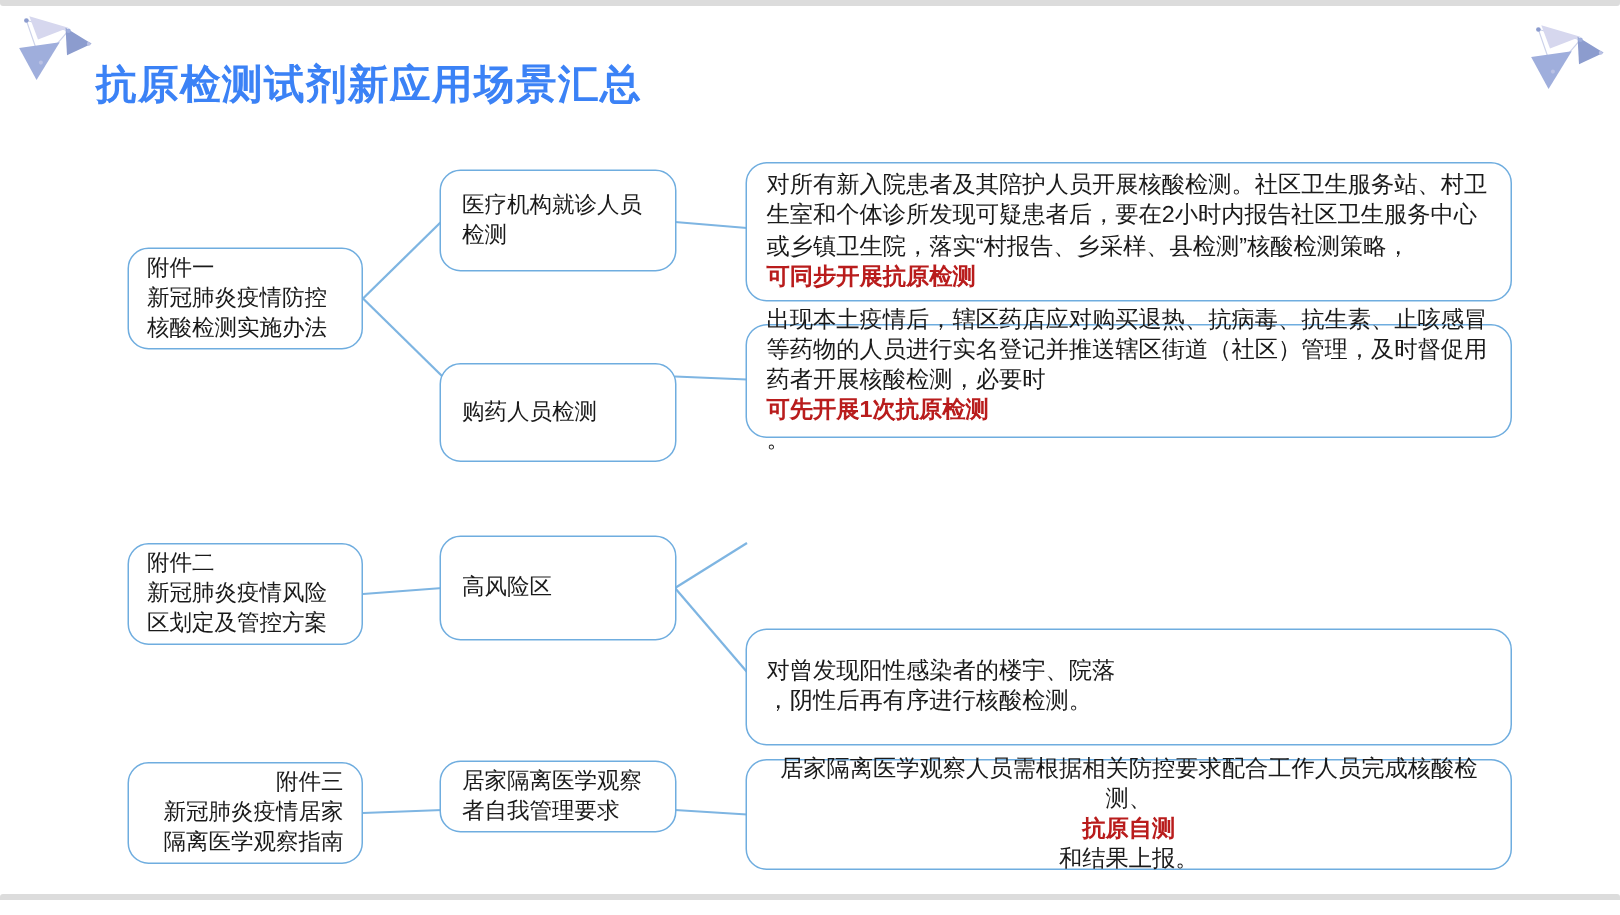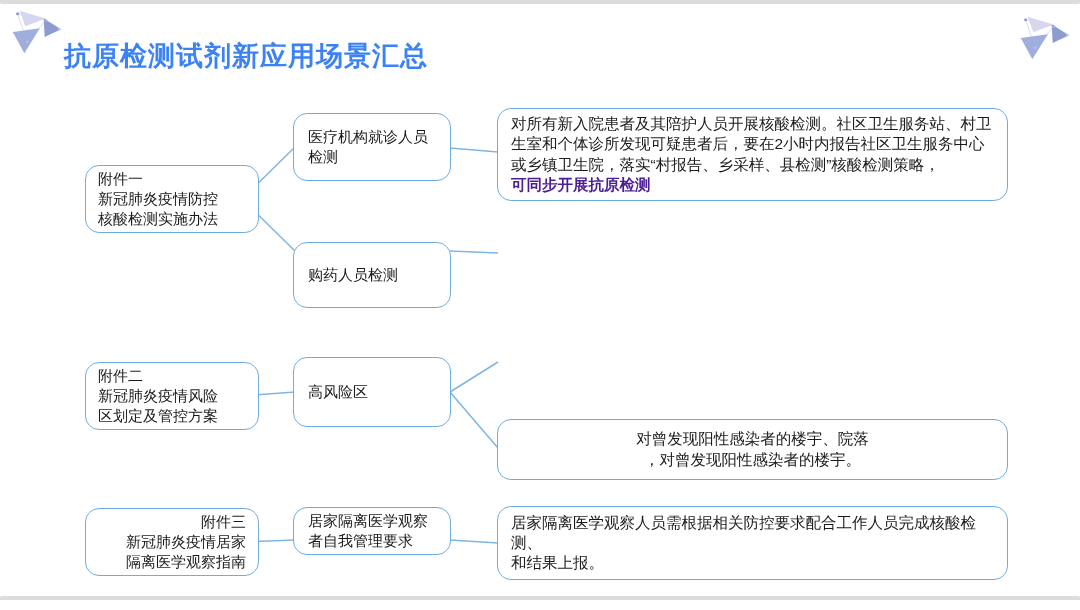--- a/index.html
+++ b/index.html
@@ -17,38 +17,38 @@
   .logo.tl { left: 6px; top: 6px; }
   .logo.tr { left: 1014px; top: 12px; }
   .connector-layer { position: absolute; left: 0; top: 0; z-index: 0; }
   .connector-layer line { stroke: #7eb5e2; stroke-width: 1.5; }
   .node {
     position: absolute; z-index: 1; background: #ffffff;
     border: 1.5px solid #6fadDF; border-radius: 14px;
     display: flex; flex-direction: column; justify-content: center;
     font-size: 15px; line-height: 1.35; white-space: pre-line;
   }
-  .node.attachment { left: 85px; width: 174px; padding: 21px 12px; }
+  .node.attachment { left: 85px; width: 157px; padding: 21px 12px; }
   .node.scenario   { left: 293px; width: 158px; padding: 18px 14px; }
   .node.detail     { left: 497px; width: 511px; padding: 6px 13px;
                      white-space: normal; line-height: 1.3; font-size: 15.5px; }
-  .node.detail .hl { color: #4c1d95; font-weight: 700; }
+  .node.detail .hl { color: #b91c1c; font-weight: 700; }
   
   #box-a1 { top: 165px; height: 68px; }
   #box-a2 { top: 362px; height: 68px; }
   #box-a3 { top: 508px; height: 68px; text-align: right; }
   #box-s1 { top: 113px; height: 68px; }
   #box-s2 { top: 218px; height: 66px; margin-top: 24px; }
   #box-s3 { top: 357px; height: 70px; }
   #box-s4 { top: 507px; height: 48px; }
   #box-d1 { top: 108px; height: 93px; }
   #box-d2 { top: 216px; height: 76px; }
   #box-d3 { top: 325px; height: 72px; }
-  #box-d4 { top: 419px; height: 61px; text-align: center; }
-  #box-d5 { top: 506px; height: 74px; }
+  #box-d4 { top: 419px; height: 78px; }
+  #box-d5 { top: 506px; height: 74px; text-align: center; }
 </style>
 </head>
 <body>
 
 <div class="canvas">
 
   <div class="edge-strip top"></div>
   <div class="edge-strip bottom"></div>
 
   <svg class="logo tl" width="58" height="56" viewBox="0 0 60 56">
@@ -90,33 +90,39 @@
   <div class="node attachment" id="box-a1">附件一
 新冠肺炎疫情防控
 核酸检测实施办法</div>
   <div class="node scenario" id="box-s1">医疗机构就诊人员
 检测</div>
   <div class="node scenario" id="box-s2">购药人员检测</div>
   <div class="node detail" id="box-d1">
       <span>对所有新入院患者及其陪护人员开展核酸检测。社区卫生服务站、村卫生室和个体诊所发现可疑患者后，要在2小时内报告社区卫生服务中心或乡镇卫生院，落实“村报告、乡采样、县检测”核酸检测策略，</span>
       <span class="hl">可同步开展抗原检测</span>
     </div>
+  <div class="node detail" id="box-d2">
+      <span>出现本土疫情后，辖区药店应对购买退热、抗病毒、抗生素、止咳感冒等药物的人员进行实名登记并推送辖区街道（社区）管理，及时督促用药者开展核酸检测，必要时</span>
+      <span class="hl">可先开展1次抗原检测</span>
+      <span>。</span>
+    </div>
 
   <div class="node scenario" id="box-s3">高风险区</div>
   <div class="node attachment" id="box-a2">附件二
 新冠肺炎疫情风险
 区划定及管控方案</div>
   <div class="node detail" id="box-d4">
       <span>对曾发现阳性感染者的楼宇、院落</span>
-      <span>，对曾发现阳性感染者的楼宇。</span>
+      <span>，阴性后再有序进行核酸检测。</span>
     </div>
 
   <div class="node attachment" id="box-a3">附件三
 新冠肺炎疫情居家
 隔离医学观察指南</div>
   <div class="node scenario" id="box-s4">居家隔离医学观察
 者自我管理要求</div>
   <div class="node detail" id="box-d5">
       <span>居家隔离医学观察人员需根据相关防控要求配合工作人员完成核酸检测、</span>
+      <span class="hl">抗原自测</span>
       <span>和结果上报。</span>
     </div>
 
 </div>
 
 </body></html>

